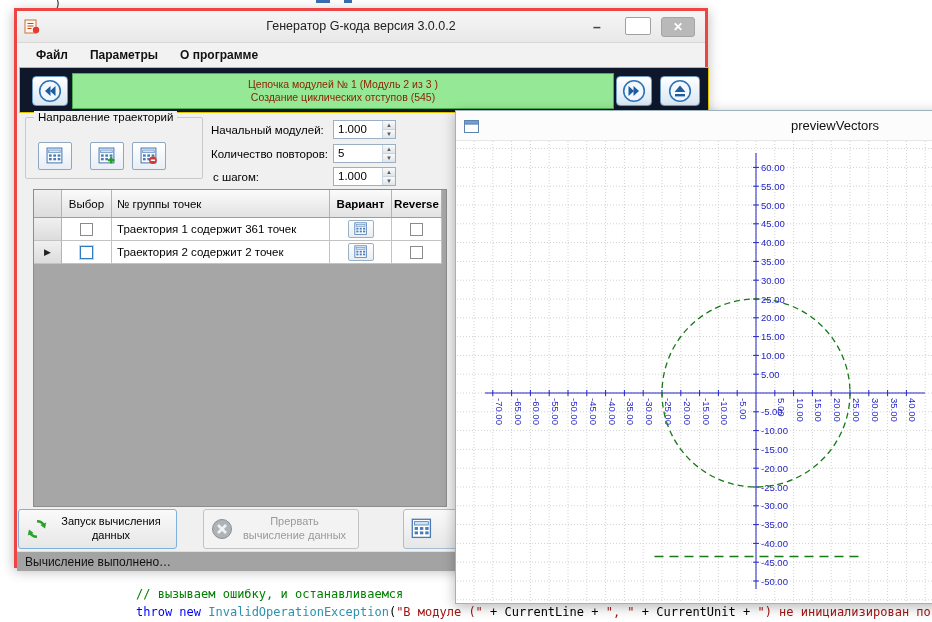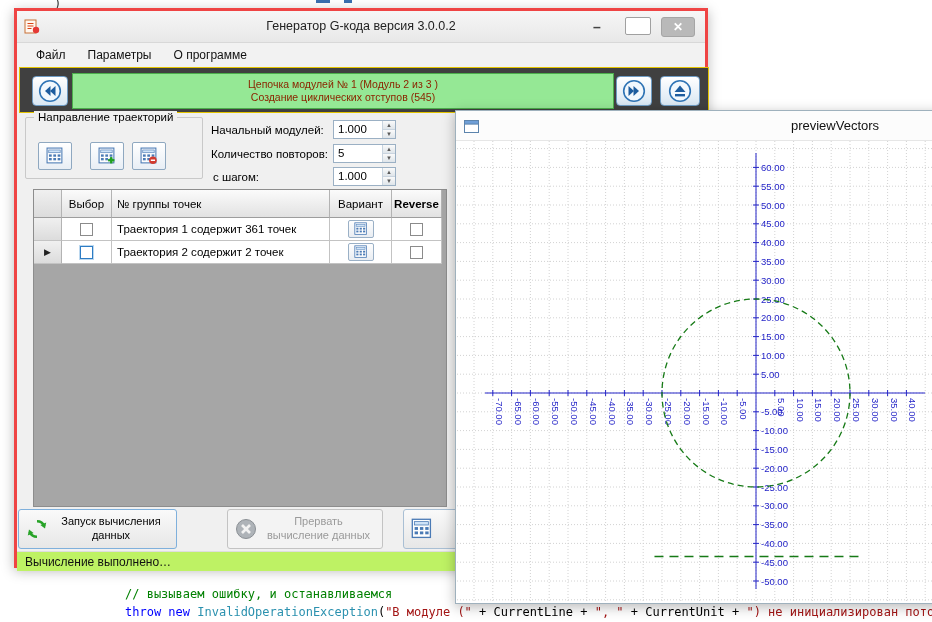--- a/index.html
+++ b/index.html
@@ -2,21 +2,21 @@
 <html><head>
 <meta charset="utf-8">
 <style>
   * { margin:0; padding:0; box-sizing:border-box; }
   html,body { width:932px; height:622px; }
   body {
     position:relative; overflow:hidden; background:#ffffff;
     font-family:"Liberation Sans", sans-serif; color:#1a1a1a;
   }
   
-  .code-line { position:absolute; left:125px; white-space:pre;
+  .code-line { position:absolute; left:136px; white-space:pre;
     font:12px "DejaVu Sans Mono", monospace; z-index:1; }
   .code-line.comment { top:587px; color:#008000; }
   #code-line2 { top:605px; }
   .bg-artifact { position:absolute; z-index:1; font:12px "DejaVu Sans Mono", monospace; color:#333; }
   .bg-artifact.paren { left:54px; top:-3px; }
   .bg-dash { position:absolute; top:0; height:3px; background:#3a6fb0; z-index:1; }
   .bg-dash.d1 { left:316px; width:14px; }
   .bg-dash.d2 { left:344px; width:8px; }
 
   
@@ -30,24 +30,24 @@
   .winbtn { position:absolute; top:6px; display:flex; align-items:center; justify-content:center; }
   .winbtn.minimize { right:96px; width:24px; height:19px; font-size:14px; font-weight:bold; color:#444; }
   .winbtn.maximize { right:54px; width:26px; height:18px; background:#ffffff; border:1px solid #a0a0a0; border-radius:2px; }
   .winbtn.close { right:10px; width:34px; height:20px; background:#b9b9b9; border:1px solid #a5a5a5;
     border-radius:3px; color:#ffffff; font-size:12px; font-weight:bold; }
 
   
   .window.main { left:14px; top:8px; width:694px; height:560px; z-index:10; }
   .menubar { position:absolute; left:0; top:32px; right:0; height:24px;
     background:#f2f2f2; display:flex; align-items:center; padding-left:8px; }
-  .menu-item { padding:4px 11px; font-size:12px; color:#111; cursor:default; }
+  .menu-item { padding:4px 11px; font-size:12px; color:#111; cursor:default;font-weight:bold; }
 
   .toolbar { position:absolute; left:2px; top:56px; width:690px; height:46px;
-    background:#404040; border:1px solid #e3c300; }
+    background:#0f172a; border:1px solid #e3c300; }
   .navbtn { position:absolute; display:flex; align-items:center; justify-content:center;
     background:linear-gradient(#ffffff,#d9e7f3); border:1px solid #6f9cc4; border-radius:4px; padding:0; }
   .navbtn.prev  { left:12px;  top:8px; width:36px; height:30px; }
   .navbtn.next  { left:596px; top:8px; width:36px; height:30px; }
   .navbtn.eject { left:640px; top:8px; width:40px; height:30px; }
   .modulebar { position:absolute; left:52px; top:5px; width:542px; height:36px;
     background:#95e895; border:1px solid #4cae4c; display:flex; flex-direction:column;
     align-items:center; justify-content:center; }
   .mline { font-size:10.5px; line-height:13px; color:#8b2500; }
 
@@ -77,41 +77,41 @@
   .grow  { height:23px; }
   .gcell { flex:0 0 auto; display:flex; align-items:center; font-size:11.5px; color:#000;
     background:#fff; border-right:1px solid #c3c3c3; border-bottom:1px solid #c3c3c3; }
   .gh { background:linear-gradient(#fbfbfb,#e2e2e2); border-right:1px solid #b3b3b3;
     border-bottom:1px solid #9d9d9d; justify-content:center; }
   .gsel, .corner { width:28px; justify-content:center;
     background:linear-gradient(#f0f0f0,#dcdcdc); border-right:1px solid #b3b3b3; }
   .c0 { width:50px; justify-content:center; }
   .c1 { width:218px; padding-left:5px; }
   .gh.c1 { justify-content:flex-start; }
-  .c2 { width:62px; justify-content:center; }
+  .c2 { width:62px; justify-content:center;font-weight:bold; }
   .c3 { width:50px; justify-content:center;font-weight:bold; }
   .rowarrow { font-size:9px; color:#222; }
   .gcheck { width:13px; height:13px; background:#fff; border:1px solid #8b8b8b; }
   .gcheck.focus { border-color:#2d7cc4; box-shadow:0 0 0 1px #bcd8ef; }
   .variantbtn { width:26px; height:18px; padding:0; display:flex; align-items:center; justify-content:center;
     background:linear-gradient(#fefefe,#e9edf2); border:1px solid #9ab0c6; border-radius:2px; }
 
   
   .action-btn { position:absolute; top:498px; height:40px; display:flex; align-items:center;
     gap:5px; padding:2px 7px; background:linear-gradient(#fafafa,#e7e7e7);
     border:1px solid #7fb0dc; border-radius:3px; font-size:11px; color:#000; }
   .action-btn .lbl { flex:1; text-align:center; line-height:1.25;
     font-family:"Liberation Sans", sans-serif; }
   .action-btn.run { left:1px; width:159px; }
-  .action-btn.abort { left:186px; width:156px;margin-left:24px; }
+  .action-btn.abort { left:186px; width:156px; }
   .action-btn.disabled { border-color:#c3c3c3; background:#f3f3f3; color:#9a9a9a; }
   .action-btn.hiddenbtn { left:386px; width:128px; justify-content:flex-start; border-color:#a9bfd4; }
   .aicon { display:flex; align-items:center; }
   .statusbar { position:absolute; left:0; top:540px; right:0; height:20px;
-    background:#bef264; border-top:1px solid #dedede; display:flex; align-items:center;
+    background:#a3a3a3; border-top:1px solid #dedede; display:flex; align-items:center;
     padding-left:8px; font-size:12px; color:#111; }
 
   
   .window.preview { left:455px; top:110px; width:760px; height:494px; z-index:20;
     background:#ffffff; border:1px solid #9fb1bd; }
   .titlebar.pv { height:30px; background:#fcfcfc; border-bottom:1px solid #e6e6e6; }
   .pv-icon { position:absolute; left:8px; top:8px; }
   .pv-title { position:absolute; left:0; right:0; top:7px; text-align:center;
     font-size:13px; color:#111; }
   #plot-svg { position:absolute; left:1px; top:30px; background:#ffffff;

